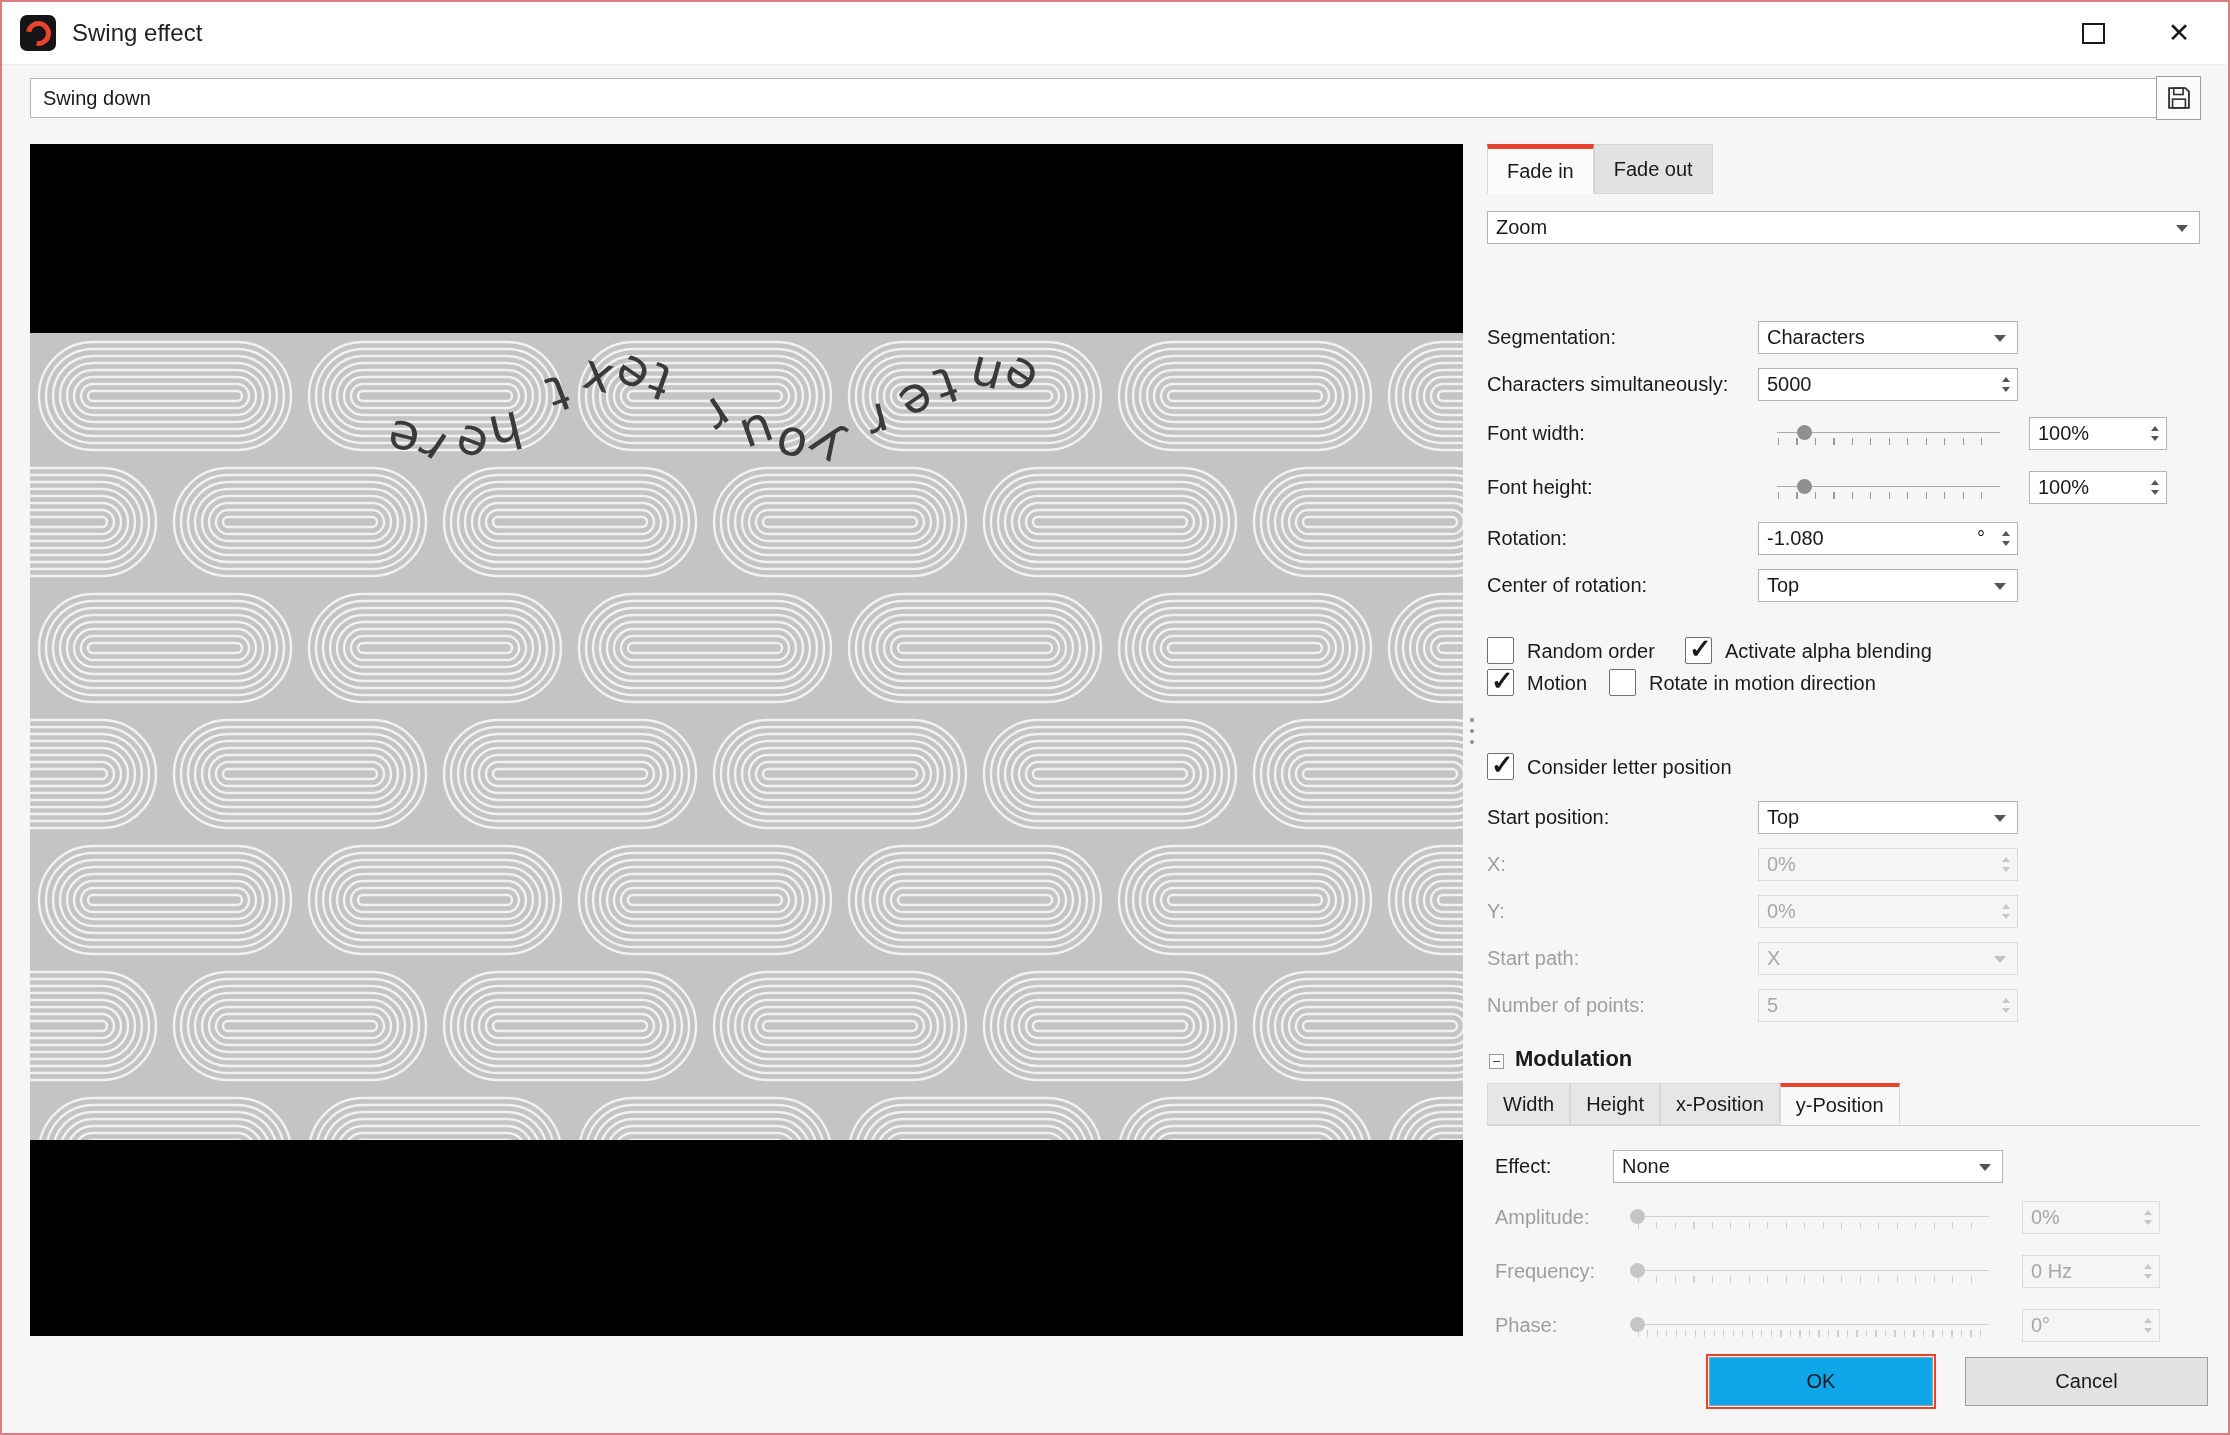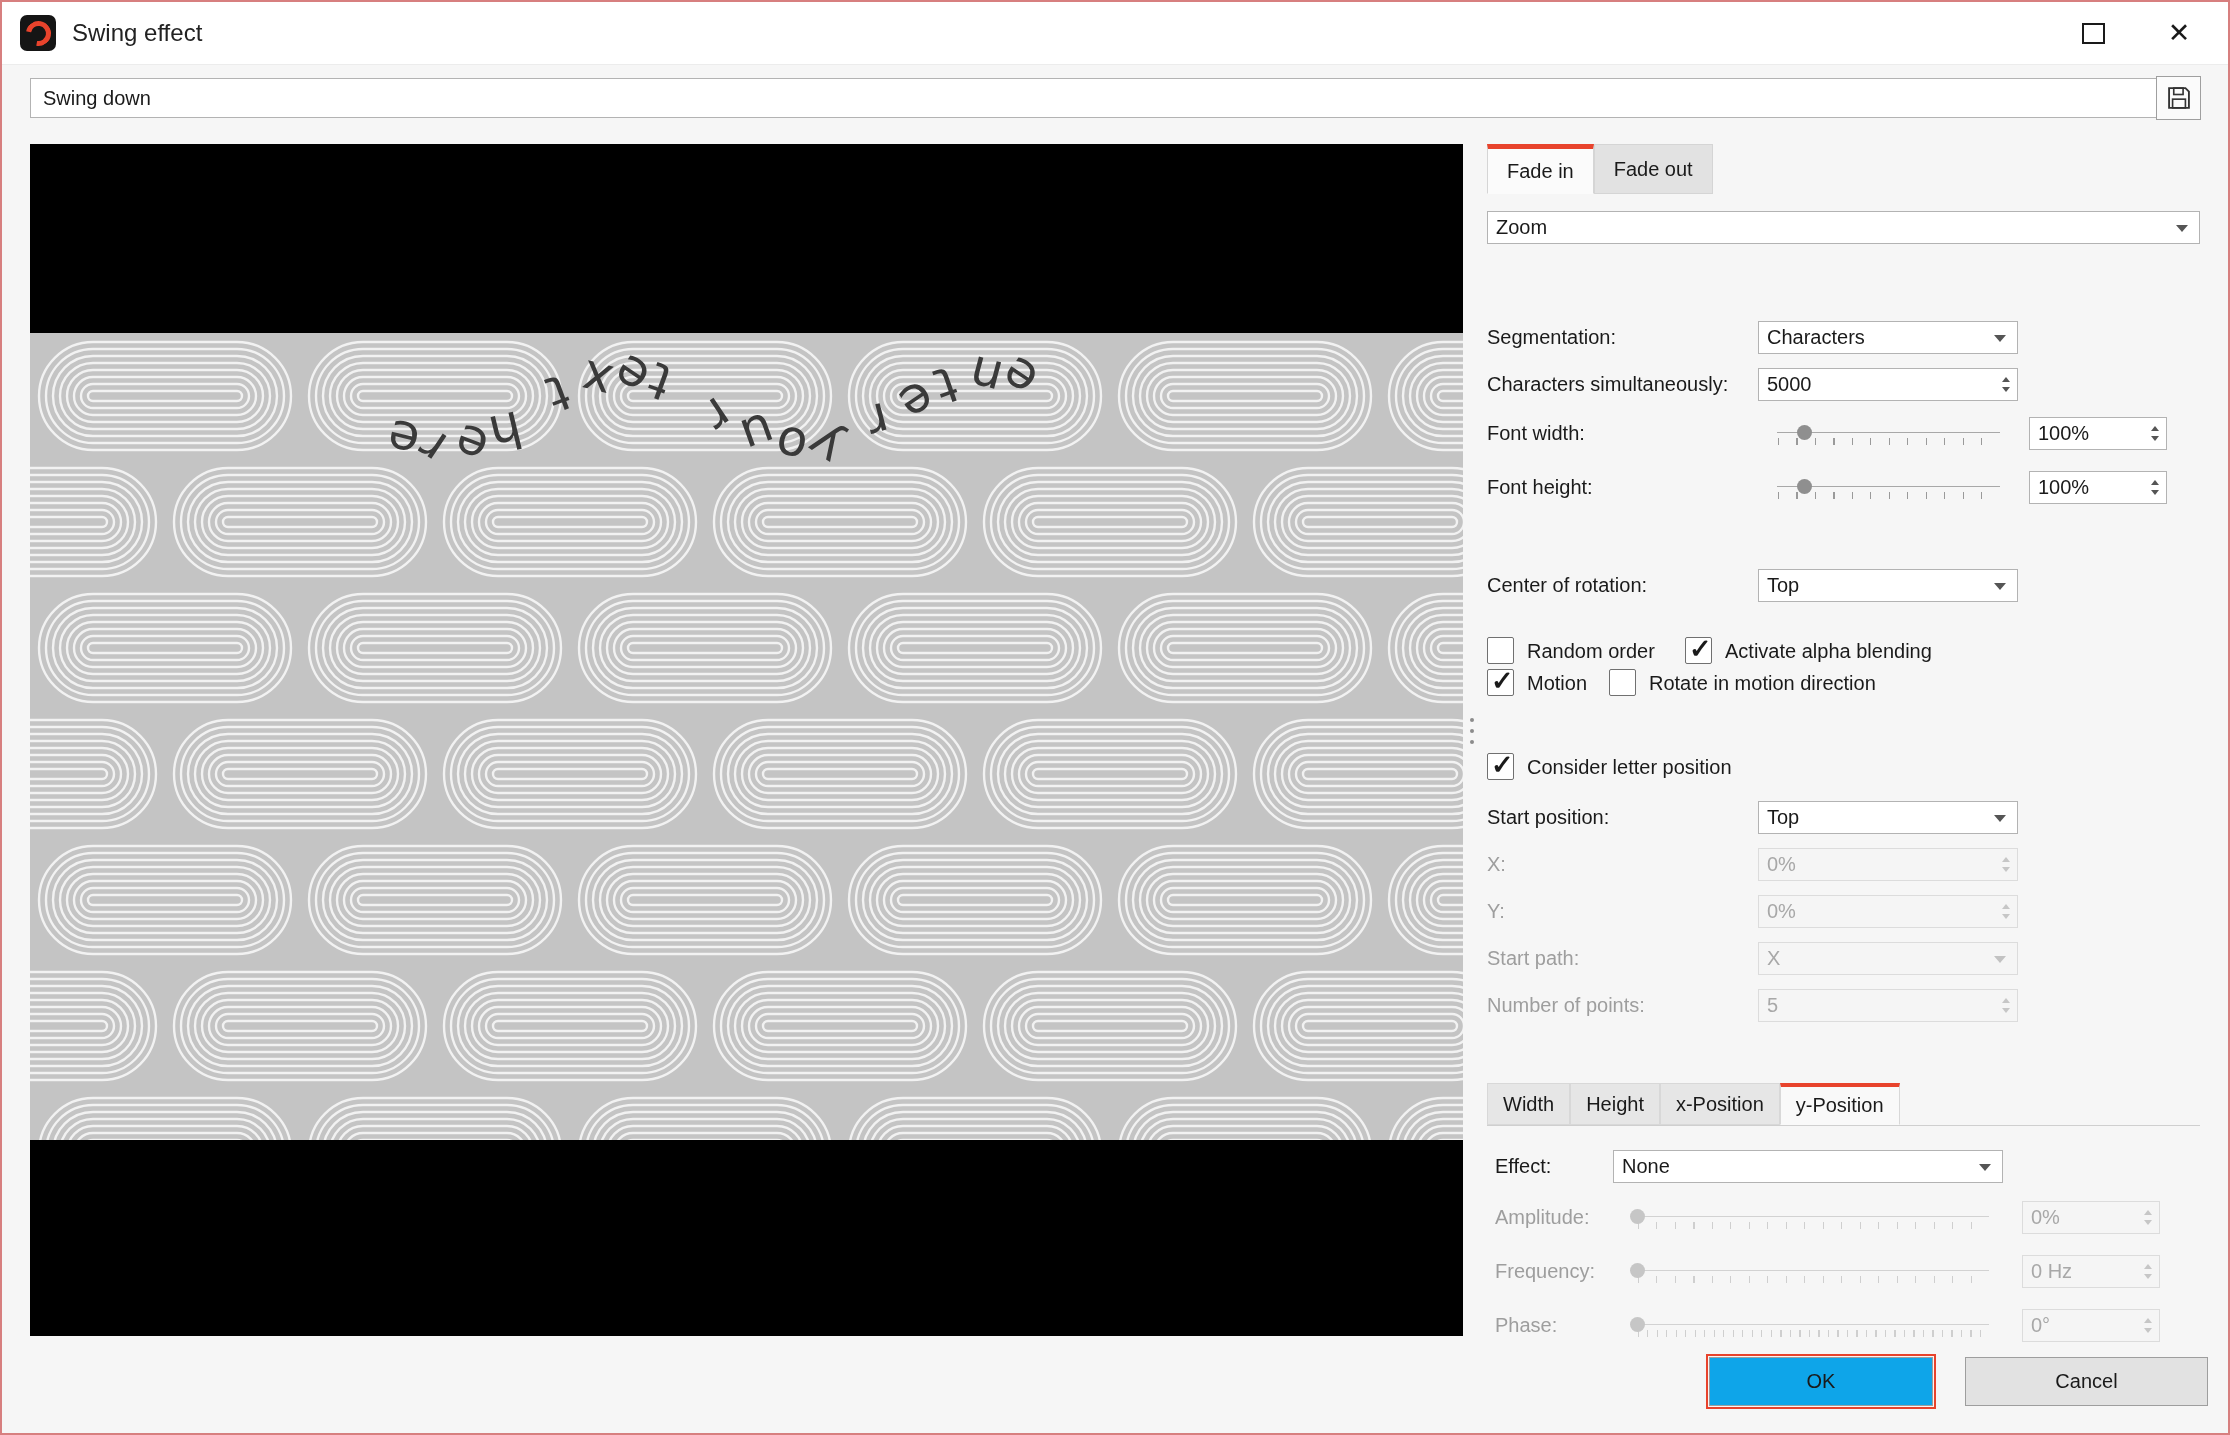--- a/index.html
+++ b/index.html
@@ -219,20 +219,31 @@
       </div>
       <div class="vbox" style="left:542px;width:138px;">
         <span class="fval">100%</span>
         <span class="spin">
             <i class="up"></i>
             <i class="dn"></i>
           </span>
       </div>
     </div>
 
+    <div class="prow" style="top:378px">
+      <span class="plabel">Rotation:</span>
+      <div class="field" style="left:271px;width:260px;">
+        <span class="fval">-1.080</span>
+        <span class="funit">°</span>
+        <span class="spin">
+            <i class="up"></i>
+            <i class="dn"></i>
+          </span>
+      </div>
+    </div>
 
     <div class="prow" style="top:425px">
       <span class="plabel">Center of rotation:</span>
       <div class="dd" style="left:271px;width:260px;">
         <span class="dd-text">Top</span>
         <span class="dd-arrow"></span>
       </div>
     </div>
 
     <div class="prow" style="top:492px">
@@ -296,20 +307,24 @@
       <span class="plabel dis">Number of points:</span>
       <div class="field disabled" style="left:271px;width:260px;">
         <span class="fval">5</span>
         <span class="spin disabled">
             <i class="up"></i>
             <i class="dn"></i>
           </span>
       </div>
     </div>
 
+    <div class="prow" style="top:900px;height:38px;">
+      <span class="collapse"></span>
+      <span class="mod-title">Modulation</span>
+    </div>
 
     <div class="mtabs">
       <div class="mtab">
           <span>Width</span>
         </div>
       <div class="mtab">
           <span>Height</span>
         </div>
       <div class="mtab">
           <span>x-Position</span>

